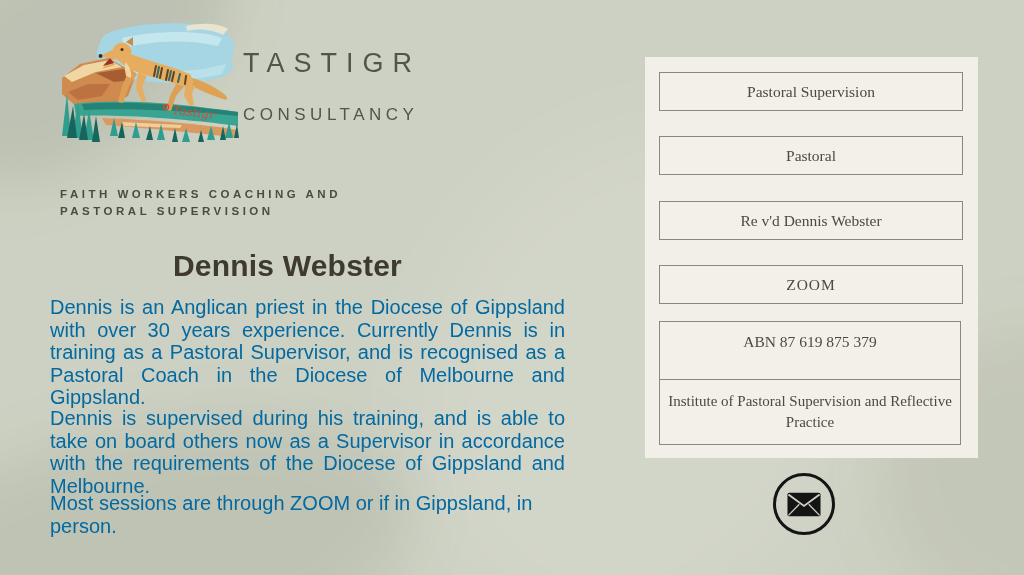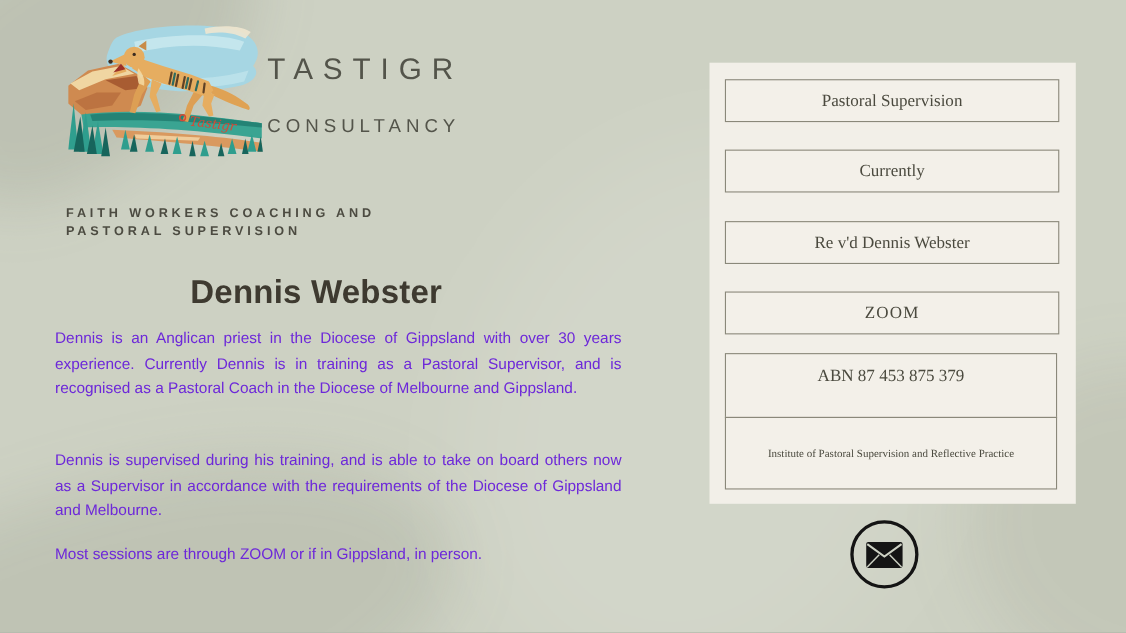--- a/index.html
+++ b/index.html
@@ -67,21 +67,21 @@
 
   
   .heading{
     position:absolute;left:50px;top:249px;width:475px;
     text-align:center;
     font-size:30px;font-weight:700;color:#3e3a30;
     letter-spacing:0.2px;
   }
   .para{
     position:absolute;left:50px;width:515px;
-    font-size:14px;line-height:22.5px;color:#6d28d9;
+    font-size:20px;line-height:22.5px;color:#0369a1;
     text-align:justify;margin:0;
   }
   .para.p1{top:296px;}
   .para.p2{top:407px;}
   .para.p3{top:492px;text-align:left;}
 
   
   .panel{
     position:absolute;left:645px;top:57px;width:333px;height:401px;
     background:#f2efe8;
@@ -105,21 +105,21 @@
     color:#4b4a3f;box-sizing:border-box;
   }
   .panel .info.abn{
     top:264px;height:59px;
     display:flex;justify-content:center;align-items:flex-start;
     padding-top:11px;font-size:15.5px;
   }
   .panel .info.institute{
     top:322px;height:66px;
     display:flex;justify-content:center;align-items:center;
-    text-align:center;font-size:10px;line-height:21px;
+    text-align:center;font-size:15px;line-height:21px;
     padding:0 4px;
   }
 
   
   .email-btn{
     position:absolute;left:773px;top:473px;width:62px;height:62px;
     border:3.5px solid #141414;border-radius:50%;
     box-sizing:border-box;
     display:flex;align-items:center;justify-content:center;
     cursor:pointer;background:transparent;
@@ -219,30 +219,30 @@
   <h1 class="heading" style="margin:0;">Dennis Webster</h1>
   <p class="para p1">Dennis is an Anglican priest in the Diocese of Gippsland with over 30 years experience. Currently Dennis is in training as a Pastoral Supervisor, and is recognised as a Pastoral Coach in the Diocese of Melbourne and Gippsland.</p>
   <p class="para p2">Dennis is supervised during his training, and is able to take on board others now as a Supervisor in accordance with the requirements of the Diocese of Gippsland and Melbourne.</p>
   <p class="para p3">Most sessions are through ZOOM or if in Gippsland, in person.</p>
 
   <div class="panel">
     <div class="btn b1">
       <span>Pastoral Supervision</span>
     </div>
     <div class="btn b2">
-      <span>Currently</span>
+      <span>Pastoral</span>
     </div>
     <div class="btn b3">
       <span>Re v'd Dennis Webster</span>
     </div>
     <div class="btn b4">
       <span>ZOOM</span>
     </div>
     <div class="info abn">
-      <span>ABN 87 453 875 379</span>
+      <span>ABN 87 619 875 379</span>
     </div>
     <div class="info institute">
       <span>Institute of Pastoral Supervision and Reflective Practice</span>
     </div>
   </div>
 
   <div class="email-btn">
     <svg width="34" height="25" viewBox="0 0 36 26">
       <rect x="0.5" y="0.5" width="35" height="25" rx="2" fill="#141414"></rect>
       <path d="M1.5,2.5 L18,14.5 L34.5,2.5" fill="none" stroke="#cdd1c3" stroke-width="2"></path>

